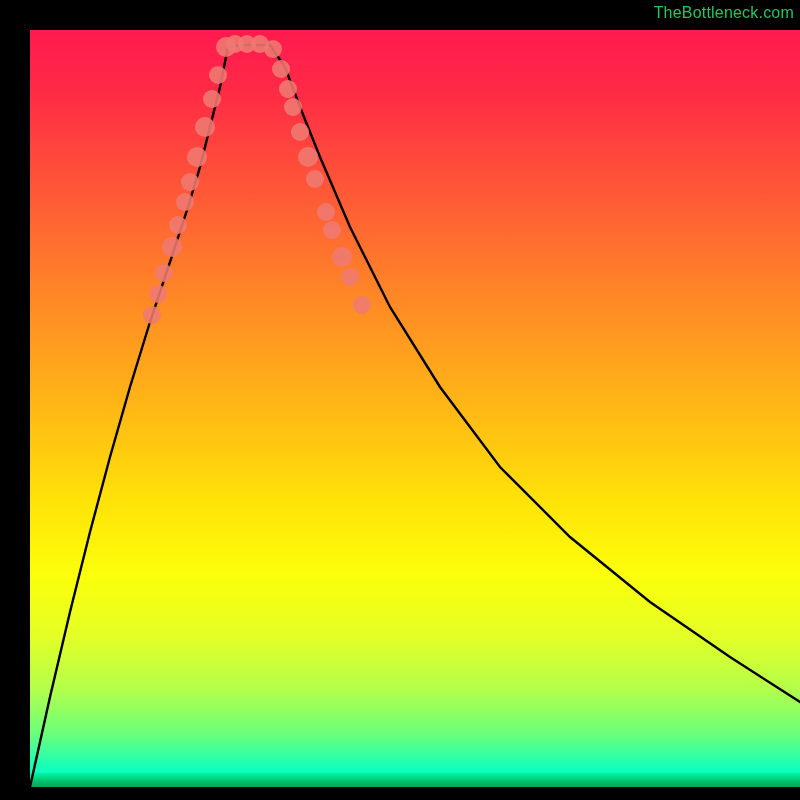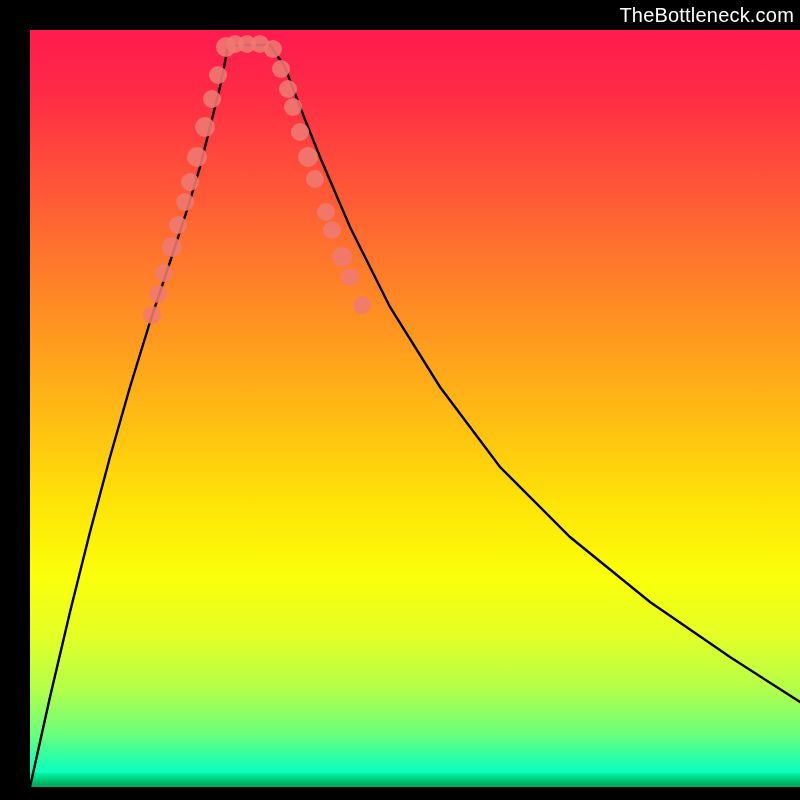--- a/index.html
+++ b/index.html
@@ -56,22 +56,22 @@
     position: absolute;
     left: 0;
     top: 0;
     width: 770px;
     height: 757px;
   }
   .watermark {
     position: absolute;
     top: 4px;
     right: 6px;
-    color: #ffffff;
-    font-size: 20px;
+    color: #22c55e;
+    font-size: 16px;
     letter-spacing: 0.2px;
     font-weight: 400;
   }
 </style>
 </head>
 <body>
 
 <div class="chart-container">
 
   <div class="plot-area">

